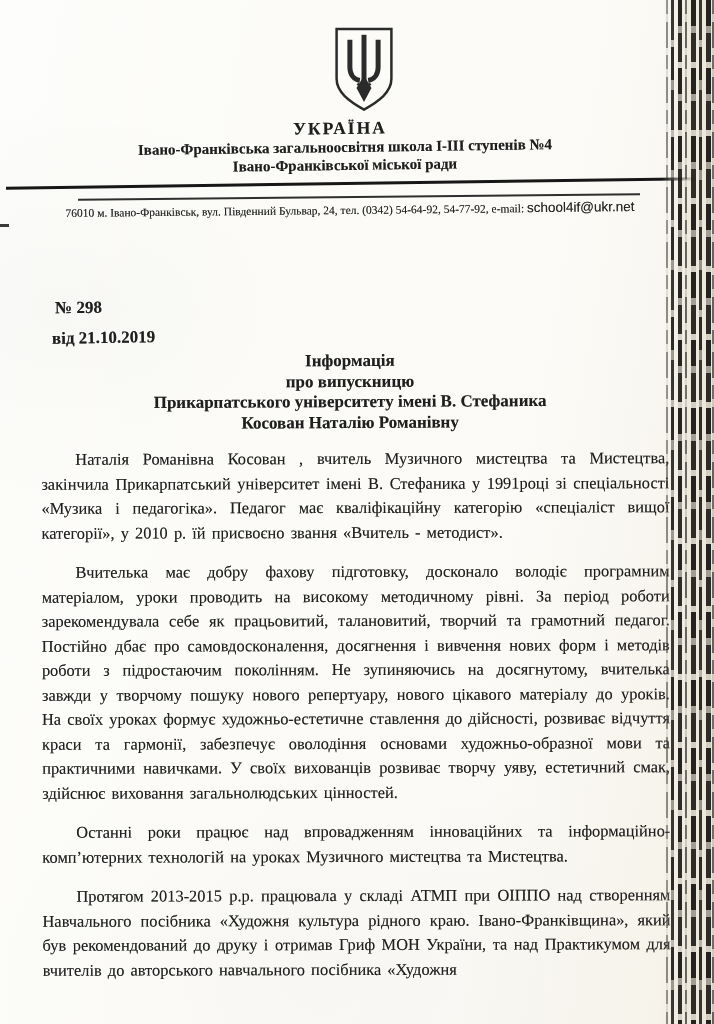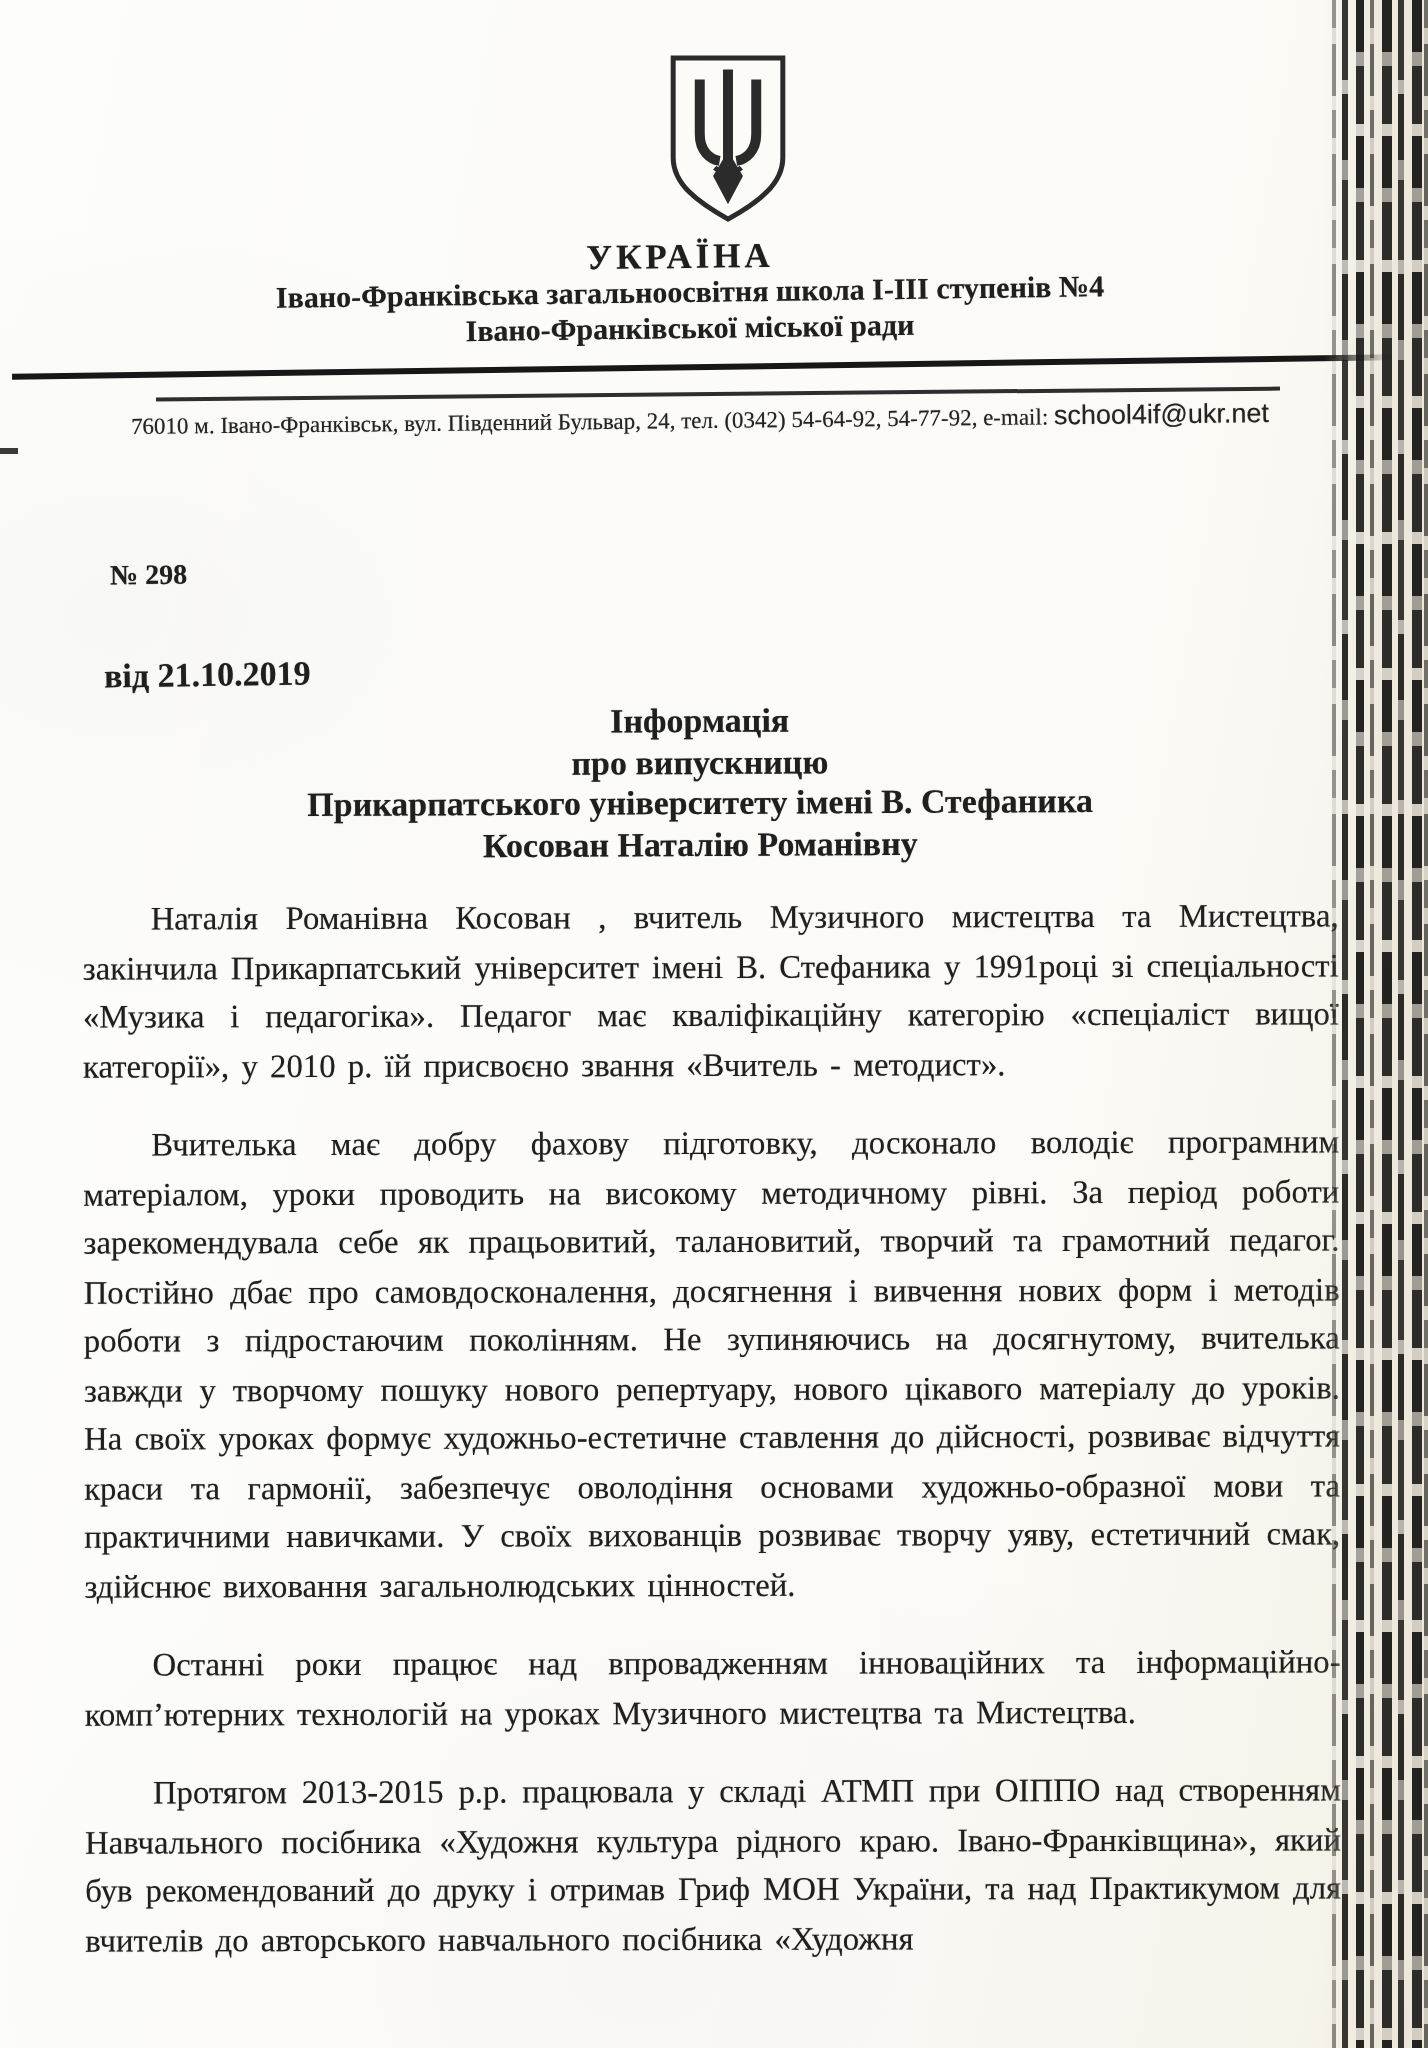--- a/index.html
+++ b/index.html
@@ -52,22 +52,22 @@
     text-align:center; font-size:11.5px; color:#242424;
     transform:rotate(-0.6deg); white-space:nowrap;
   }
   .contact .email {
     font-family:"Liberation Sans", sans-serif;
     font-size:13.5px;
   }
 
   
   .doc-number {
-    position:absolute; left:55px; top:281px;
-    font-weight:bold; font-size:14px; transform:rotate(-0.6deg);
+    position:absolute; left:55px; top:298px;
+    font-weight:bold; font-size:17px; transform:rotate(-0.6deg);
   }
   .doc-date {
     position:absolute; left:52px; top:328px;
     font-weight:bold; font-size:17px; transform:rotate(-0.9deg);
   }
 
   
   .title-block {
     position:absolute; top:351px; left:0; width:700px;
     text-align:center; font-weight:bold; font-size:17px;

